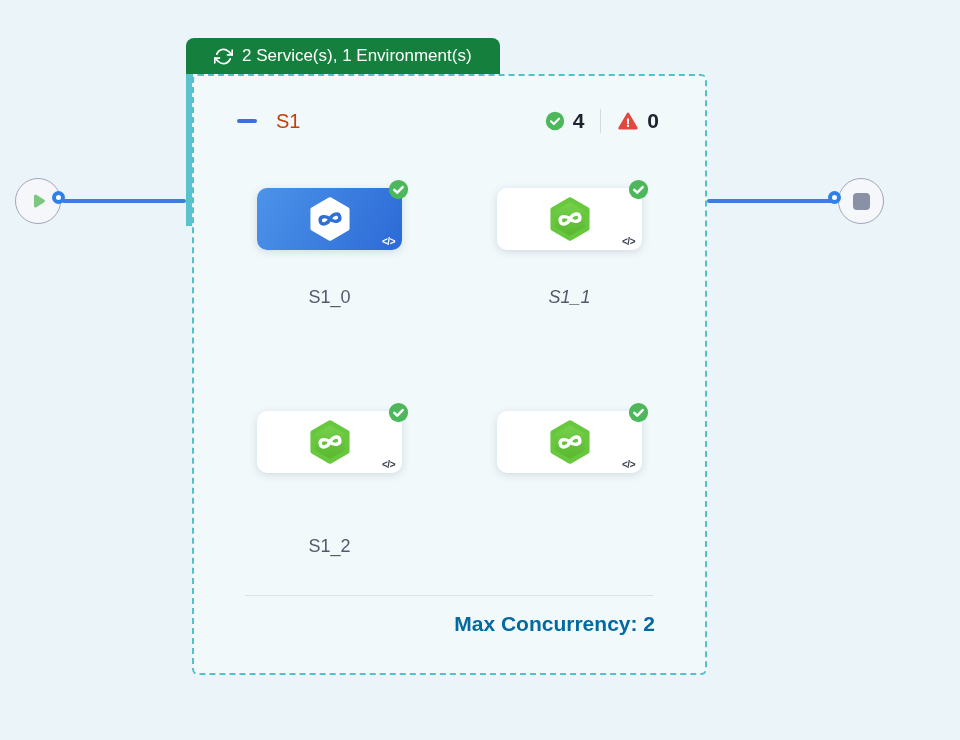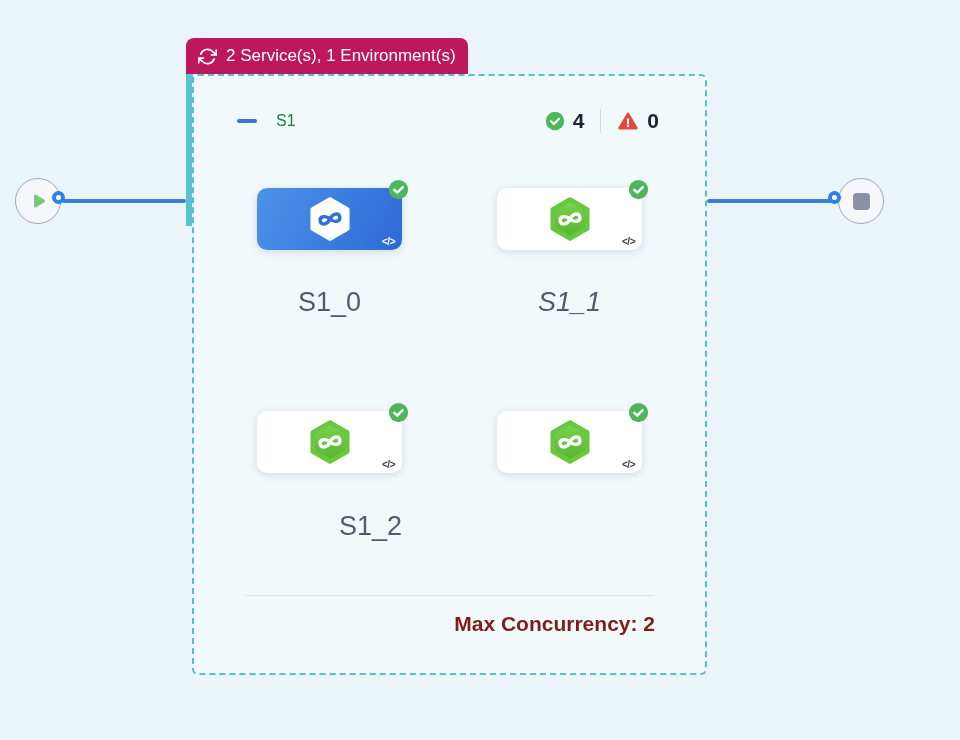--- a/index.html
+++ b/index.html
@@ -19,64 +19,64 @@
   .edge-right { left:707px; width:131px; }
   .port { position:absolute; width:13px; height:13px; border-radius:50%;
           background:#ffffff; border:4px solid #2E80EA; top:191px; z-index:3; }
   .port-left  { left:52px; }
   .port-right { left:828px; }
 
   
   .teal-strip { position:absolute; left:186px; top:58px; width:7px; height:168px;
                 background:#58C3CE; z-index:1; }
   .group-badge { position:absolute; left:186px; top:38px; height:36px;
-                 background:#be185d; border-radius:8px 8px 0 0;
-                 display:flex; align-items:center; gap:9px; padding:0 12px;
+                 background:#15803d; border-radius:8px 8px 0 0;
+                 display:flex; align-items:center; gap:9px; padding:0 28px;
                  color:#ffffff; font-size:17px; font-weight:500; z-index:4;
                  white-space:nowrap; }
 
   
   .stage-group { position:absolute; left:192px; top:74px; width:515px; height:601px;
                  border:2px dashed #4FC2CE; border-radius:6px; background:#F2F9FB; z-index:2; }
   .group-body { position:absolute; left:-2px; top:-2px; width:515px; height:601px; }
 
   .stage-header { position:absolute; left:45px; right:48px; top:33px; height:28px;
                   display:flex; align-items:center; }
   .minus-dash { width:20px; height:4px; border-radius:2px; background:#3A72D8;
                 margin-right:19px; cursor:pointer; }
-  .stage-title { font-size:16px; font-weight:500; color:#15803d; }
+  .stage-title { font-size:20px; font-weight:500; color:#c2410c; }
   .status-cluster { margin-left:auto; display:flex; align-items:center; gap:8px; }
   .status-count { font-size:21px; font-weight:600; color:#20242E; }
   .status-divider { width:1px; height:24px; background:#D3DAE0; margin:0 8px; }
 
   
   .svc-card { position:absolute; width:145px; height:62px; border-radius:10px;
               background:#ffffff; box-shadow:0 2px 8px rgba(40,60,100,0.16);
               display:flex; align-items:center; justify-content:center; cursor:pointer; }
   .svc-card.selected { background:linear-gradient(118deg,#4C93E9 0%,#2C6AD6 100%); }
   .c1 { left:65px;  top:114px; }
   .c2 { left:305px; top:114px; }
   .c3 { left:65px;  top:337px; }
   .c4 { left:305px; top:337px; }
   .check-badge { position:absolute; top:-9px; right:-7px; width:21px; height:21px; }
   .code-glyph { position:absolute; right:7px; bottom:3px; font-size:10px; font-weight:700;
                 letter-spacing:-0.5px; color:#3B4151; }
   .svc-card.selected .code-glyph { color:#ffffff; }
-  .svc-label { position:absolute; width:145px; text-align:center; font-size:27px;
+  .svc-label { position:absolute; width:145px; text-align:center; font-size:18px;
                color:#525A6C; }
   .l1 { left:65px;  top:213px; }
   .l2 { left:305px; top:213px;font-style:italic; }
-  .l3 { left:65px;  top:437px;text-align:right; }
+  .l3 { left:65px;  top:462px; }
   .l4 { left:305px; top:437px; }
 
   
   .footer-divider { position:absolute; left:53px; top:521px; width:408px; height:1px;
                     background:#DCE2E8; }
   .max-concurrency { position:absolute; right:52px; top:538px; font-size:21px;
-                     font-weight:700; color:#7f1d1d; }
+                     font-weight:700; color:#0369a1; }
 
   svg { display:block; }
 </style>
 </head>
 <body>
 
 <div class="canvas">
 
   <svg width="0" height="0" style="position:absolute" aria-hidden="true">
     <defs>

